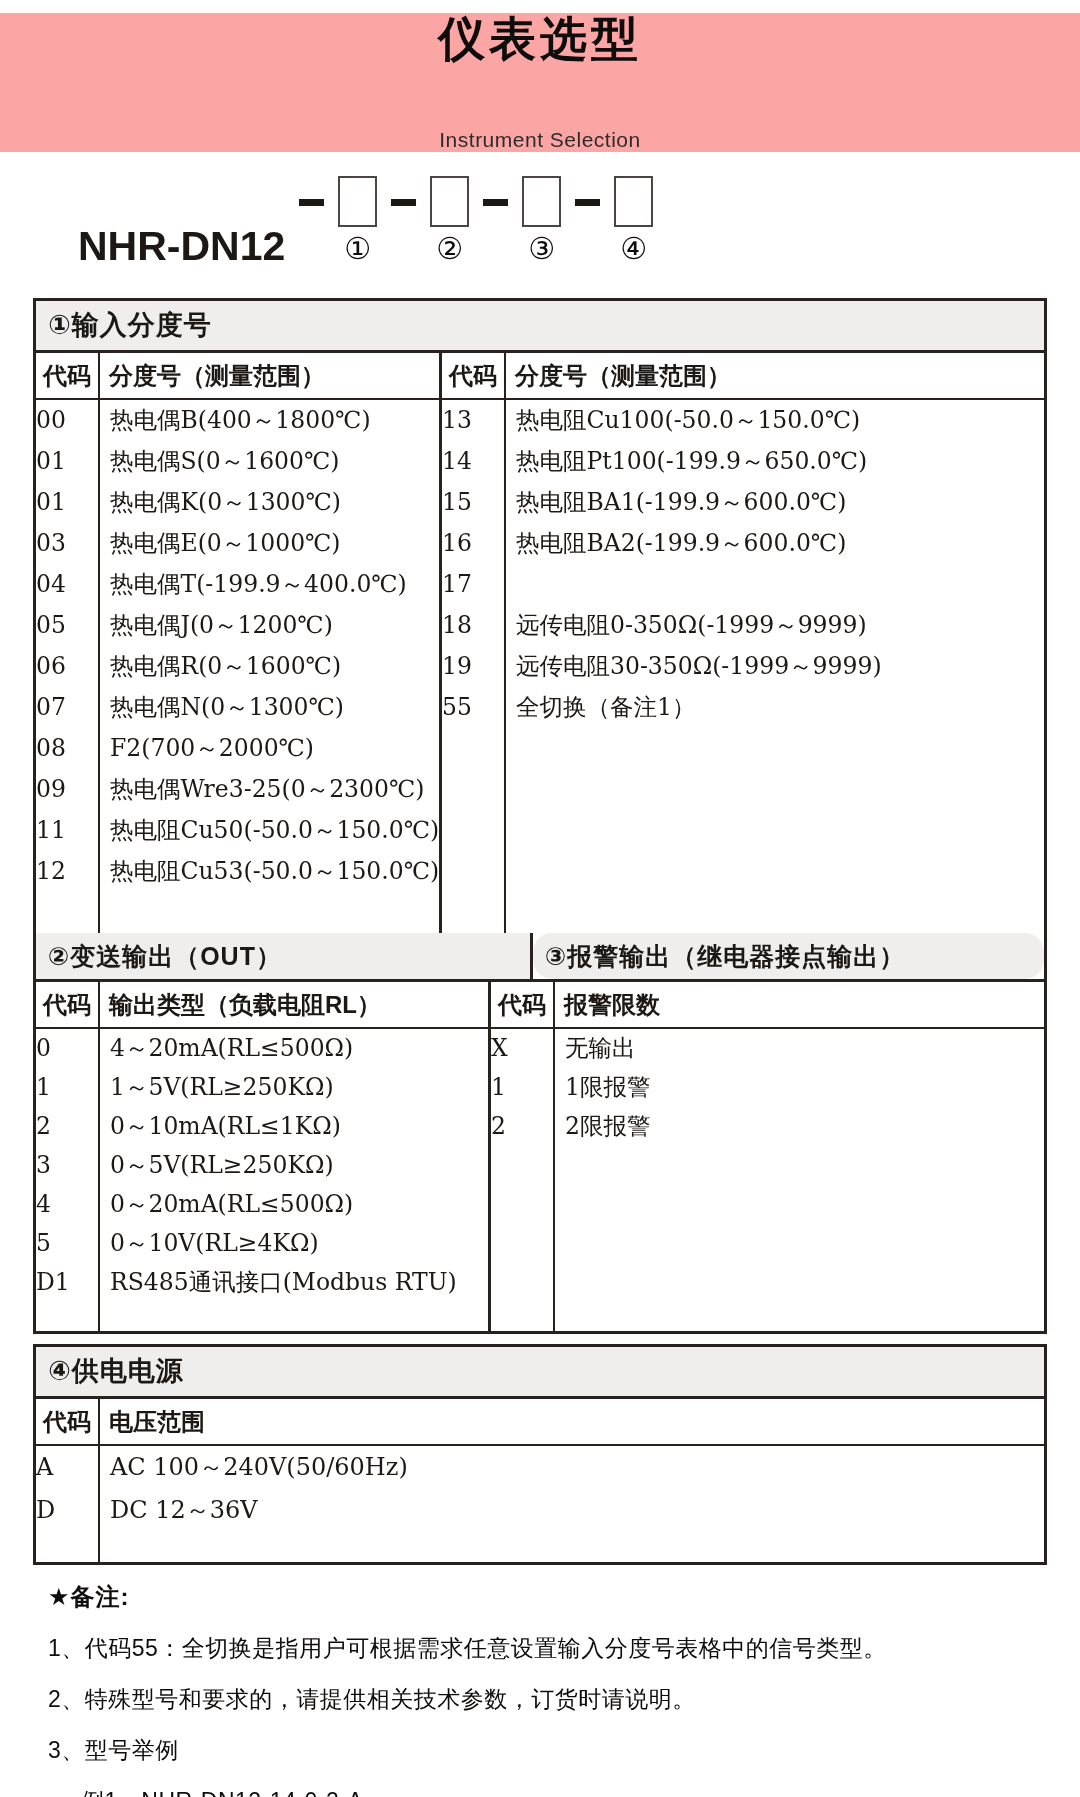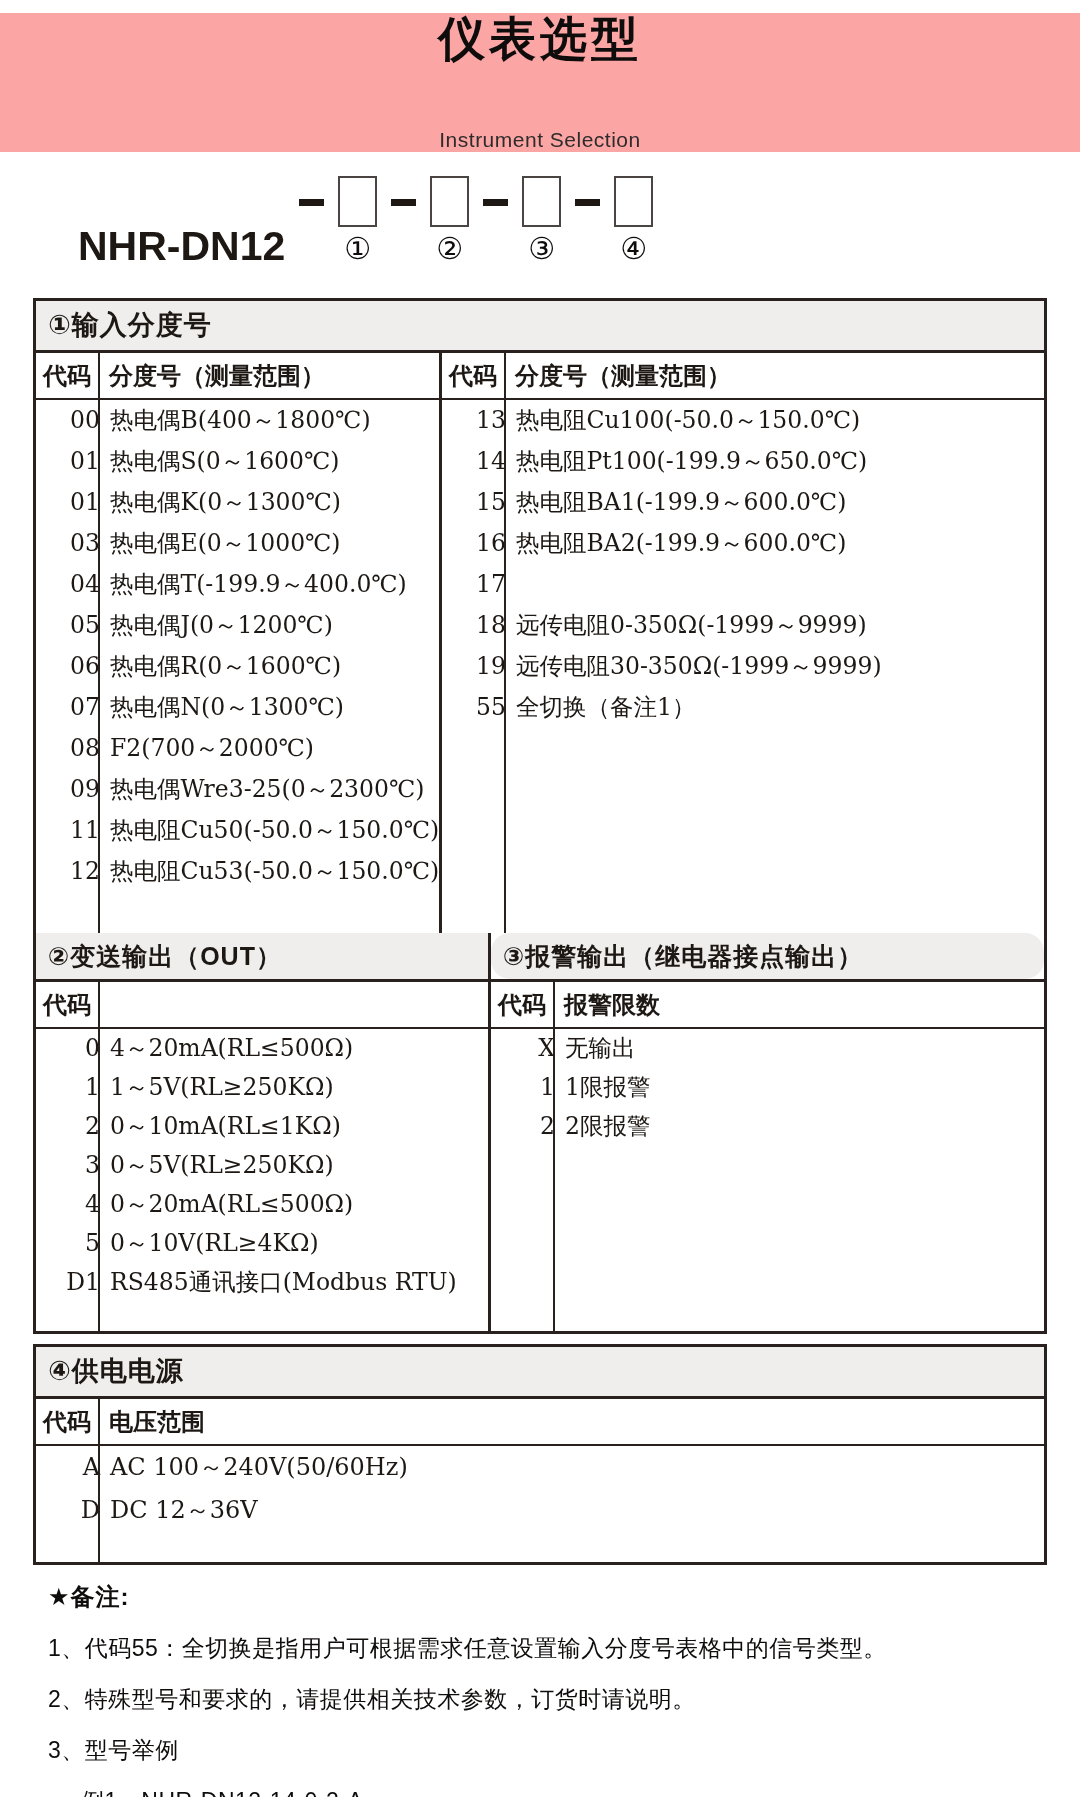--- a/index.html
+++ b/index.html
@@ -21,34 +21,34 @@
   .slot{display:flex;flex-direction:column;align-items:center;}
   .slot-box{width:35px;height:47px;border:2px solid #4a4542;background:#fff;}
   .slot-num{margin-top:7px;font-size:30px;color:#0f0d0c;line-height:1;}
   
   .tables{margin:26px 33px 0 33px;}
   .tbl{border:3px solid #29211d;}
   .band{background:#efeeec;font-weight:bold;letter-spacing:1px;padding-left:12px;}
   .band-top{font-size:27px;line-height:49px;border-bottom:3px solid #29211d;}
   .band-row{display:flex;border-bottom:3px solid #29211d;}
   .band-row .band{font-size:25px;line-height:46px;}
-  .band-l{width:455px;border-right:3px solid #29211d;box-sizing:border-box;}
+  .band-l{width:497px;border-right:3px solid #29211d;box-sizing:border-box;}
   .band-r{flex:1;border-radius:19px;}
   .cols{display:flex;}
   .half-l1{width:406px;border-right:3px solid #29211d;box-sizing:border-box;}
   .half-r1{flex:1;min-width:0;}
   .half-l2{width:455px;border-right:3px solid #29211d;box-sizing:border-box;}
   .half-r2{flex:1;min-width:0;}
   .hdr{display:flex;border-bottom:2px solid #29211d;height:45px;font-weight:bold;font-size:24px;}
   .hdr .hc{width:62px;border-right:2px solid #29211d;text-align:center;line-height:45px;flex:none;}
   .hdr .hv{flex:1;padding-left:9px;line-height:45px;white-space:nowrap;}
   .tbody{position:relative;}
   .vline{position:absolute;left:62px;top:0;bottom:0;width:2px;background:#29211d;}
   .row{display:flex;font-family:"DejaVu Serif","Liberation Serif",serif;}
-  .row .rc{width:64px;text-align:right;flex:none;}
+  .row .rc{width:64px;text-align:left;flex:none;}
   .row .rv{flex:1;padding-left:10px;white-space:nowrap;}
   .body1{height:533px;}
   .body1 .row{height:41px;font-size:23.5px;}
   .body1 .row span{line-height:41px;}
   .body2{height:302px;}
   .body2 .row{height:39px;font-size:23.5px;}
   .body2 .row span{line-height:39px;}
   .tbl4{margin-top:10px;}
   .body4{height:116px;}
   .body4 .row{height:43px;font-size:24px;}
@@ -235,20 +235,21 @@
 
     <div class="band-row">
       <div class="band band-l">②变送输出（OUT）</div>
       <div class="band band-r">③报警输出（继电器接点输出）</div>
     </div>
 
     <div class="cols">
       <div class="half-l2">
         <div class="hdr">
           <span class="hc">代码</span>
+          <span class="hv">输出类型（负载电阻RL）</span>
         </div>
         <div class="tbody body2">
           <div class="vline"></div>
 
             <div class="row">
               <span class="rc">0</span>
               <span class="rv">4～20mA(RL≤500Ω)</span>
             </div>
 
             <div class="row">

